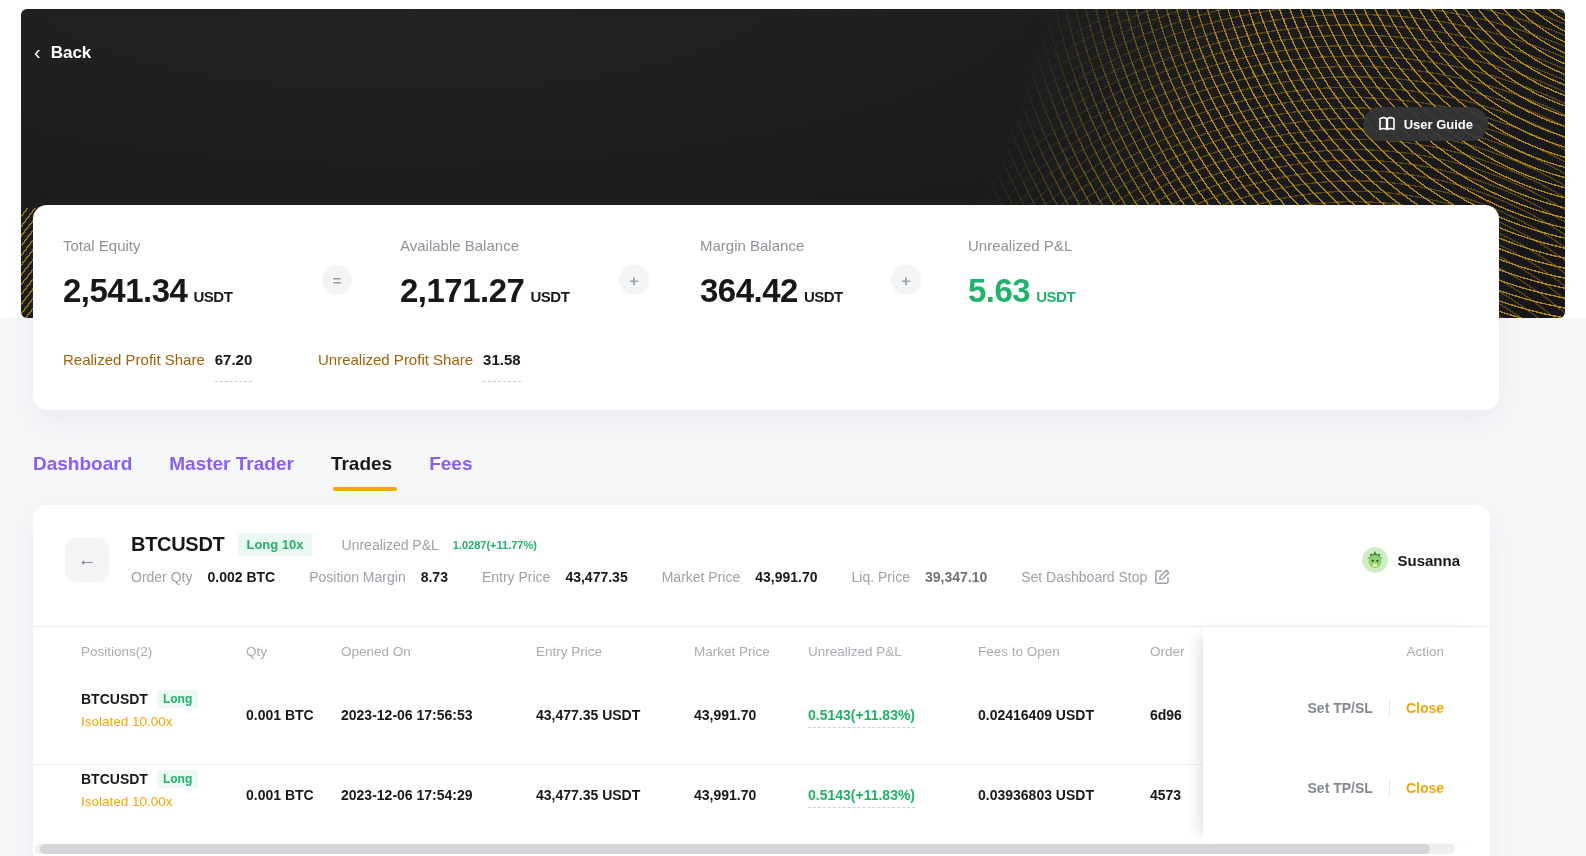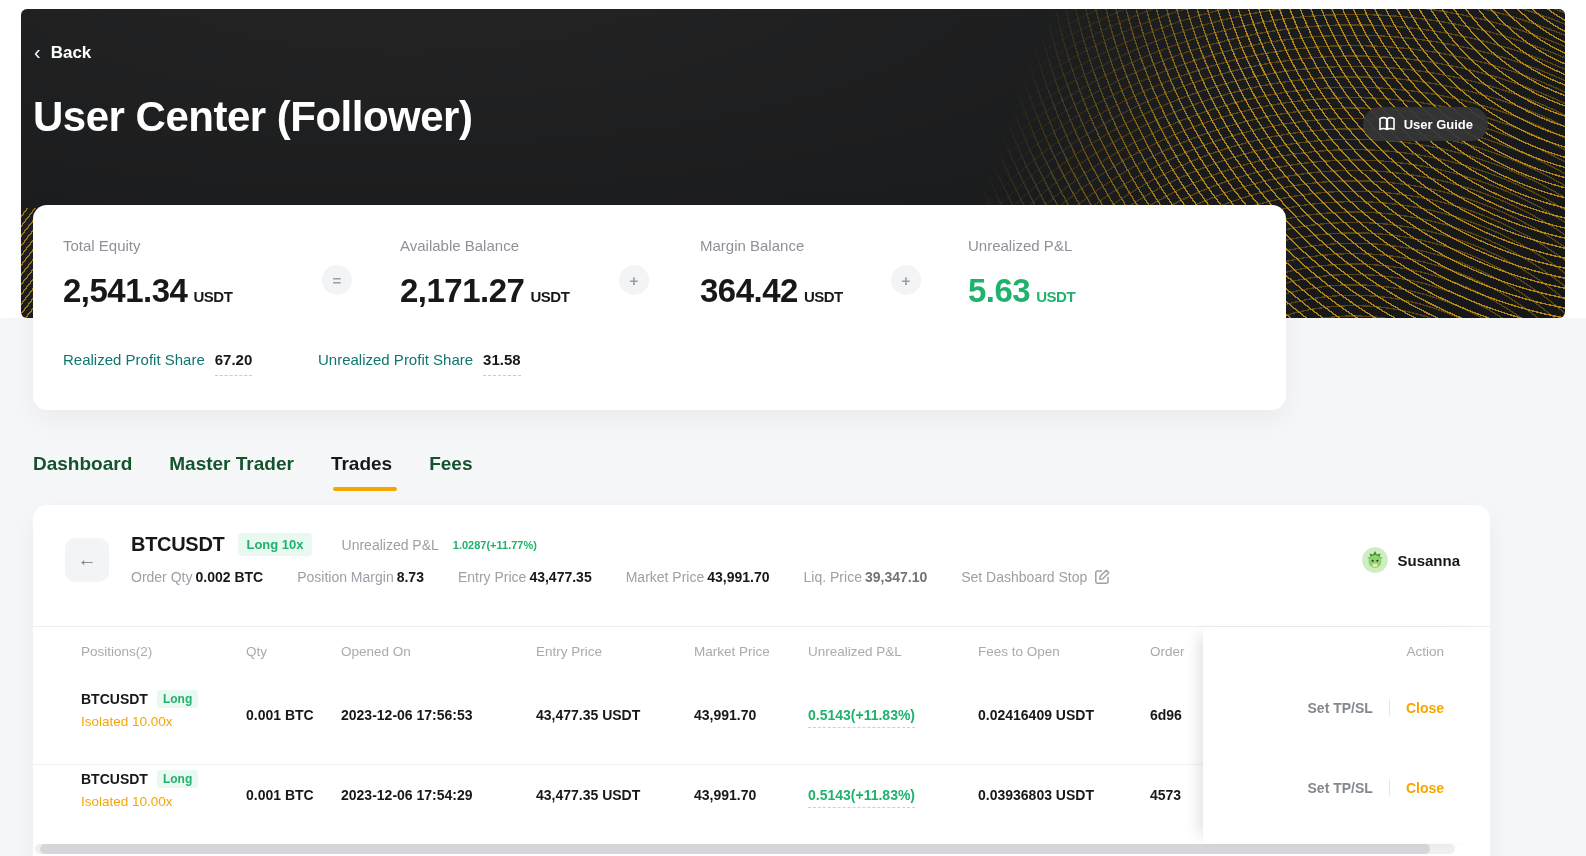--- a/index.html
+++ b/index.html
@@ -23,53 +23,53 @@
     mask:linear-gradient(52deg, #000 25%, transparent 80%);}
   .back-row{position:absolute;left:13px;top:34px;display:flex;align-items:center;gap:10px;
             color:#fff;font-size:17px;font-weight:bold;cursor:pointer;}
   .back-chevron{font-size:20px;font-weight:normal;line-height:1;transform:translateY(-1px);}
   .hero-title{position:absolute;left:12px;top:84px;color:#fff;font-size:42px;font-weight:bold;letter-spacing:-.5px;}
   .guide-btn{position:absolute;right:77px;top:98px;height:34px;display:flex;align-items:center;gap:8px;
              background:rgba(52,53,54,.92);border-radius:17px;padding:0 15px;color:#fff;
              font-size:13px;font-weight:bold;cursor:pointer;}
 
   
-  .stats-card{position:absolute;left:33px;top:205px;width:1253px;height:205px;background:#fff;
+  .stats-card{position:absolute;left:33px;top:205px;width:1466px;height:205px;background:#fff;
               border-radius:14px;box-shadow:0 10px 28px rgba(120,125,140,.10);}
   .stat{position:absolute;top:32px;}
   .stat .lbl{font-size:15px;color:#8e9298;}
   .stat .val{margin-top:18px;font-size:33px;font-weight:bold;letter-spacing:-.5px;white-space:nowrap;}
   .stat .unit{font-size:15px;font-weight:bold;margin-left:6px;}
   .stat.green .val{color:#20b26c;}
   .op-circle{position:absolute;top:60px;width:30px;height:30px;border-radius:50%;background:#f2f4f6;
              color:#9aa0a6;font-size:15px;font-weight:bold;display:flex;align-items:center;justify-content:center;}
   .pshare{position:absolute;top:146px;display:flex;align-items:baseline;gap:10px;}
-  .pshare .lbl{font-size:15px;color:#0f766e;}
-  .pshare .val{font-size:15px;font-weight:bold;border-bottom:1.5px dashed #c9cdd2;padding-bottom:7px;}
+  .pshare .lbl{font-size:15px;color:#a16207;}
+  .pshare .val{font-size:15px;font-weight:bold;border-bottom:1.5px dashed #c9cdd2;padding-bottom:13px;}
 
   
   .tabs{position:absolute;left:33px;top:453px;display:flex;gap:37px;}
-  .tab{font-size:19px;font-weight:bold;color:#14532d;cursor:pointer;position:relative;padding-bottom:16px;}
+  .tab{font-size:19px;font-weight:bold;color:#8b5cf6;cursor:pointer;position:relative;padding-bottom:16px;}
   .tab.active{color:#17181a;}
   .tab.active::after{content:"";position:absolute;left:2px;bottom:0;width:64px;height:4px;
                      border-radius:2px;background:#f7a600;}
 
   
   .trades-card{position:absolute;left:33px;top:505px;width:1457px;height:380px;background:#fff;
                border-radius:14px 14px 0 0;box-shadow:0 10px 28px rgba(120,125,140,.10);}
   .back-square{position:absolute;left:32px;top:33px;width:44px;height:44px;border-radius:10px;
                background:#f3f4f6;display:flex;align-items:center;justify-content:center;
                color:#6f7378;font-size:19px;cursor:pointer;}
   .sum-line1{position:absolute;left:98px;top:28px;display:flex;align-items:center;gap:14px;}
   .sum-symbol{font-size:20px;font-weight:bold;letter-spacing:-.3px;}
   .side-badge{background:#e9f8f0;color:#20b26c;font-size:13px;font-weight:bold;border-radius:4px;padding:4px 8px;}
   .sum-pnl-label{font-size:14px;color:#9ca1a7;margin-left:16px;}
   .sum-pnl-value{font-size:11px;font-weight:bold;color:#20b26c;}
   .sum-line2{position:absolute;left:98px;top:63px;display:flex;align-items:center;gap:34px;}
-  .field{display:flex;align-items:center;gap:3px;white-space:nowrap;}
+  .field{display:flex;align-items:center;gap:15px;white-space:nowrap;}
   .field .lbl{font-size:14px;color:#9ca1a7;}
   .field .val{font-size:14px;font-weight:bold;}
   .field .val.orange{color:#737373;}
   .trailing{display:flex;align-items:center;gap:7px;color:#9ca1a7;font-size:14px;cursor:pointer;}
   .trader{position:absolute;right:30px;top:42px;display:flex;align-items:center;gap:9px;
           font-size:15px;font-weight:bold;cursor:pointer;}
   .avatar{width:26px;height:26px;border-radius:50%;overflow:hidden;flex:0 0 auto;}
 
   .tbl-topline{position:absolute;left:0;top:121px;width:100%;height:1px;background:#ededf0;}
   .th{position:absolute;top:139px;font-size:13.5px;color:#a7abb0;white-space:nowrap;}
@@ -100,21 +100,20 @@
 
   <div class="hero">
     <div class="waves-tr"></div>
     <div class="waves-bl"></div>
 
     <div class="back-row">
       <span class="back-chevron">‹</span>
       <span>Back</span>
     </div>
 
-    <div class="hero-title">User Center (Follower)</div>
 
     <div class="guide-btn">
       <svg width="18" height="16" viewBox="0 0 18 16">
         <path d="M2 2.6 C4.3 1.4 6.7 1.4 8.6 2.6 L8.6 13.4 C6.7 12.2 4.3 12.2 2 13.4 Z" fill="none" stroke="#fff" stroke-width="1.6" stroke-linejoin="round"></path>
         <path d="M16 2.6 C13.7 1.4 11.3 1.4 9.4 2.6 L9.4 13.4 C11.3 12.2 13.7 12.2 16 13.4 Z" fill="none" stroke="#fff" stroke-width="1.6" stroke-linejoin="round"></path>
       </svg>
       <span>User Guide</span>
     </div>
   </div>
 

